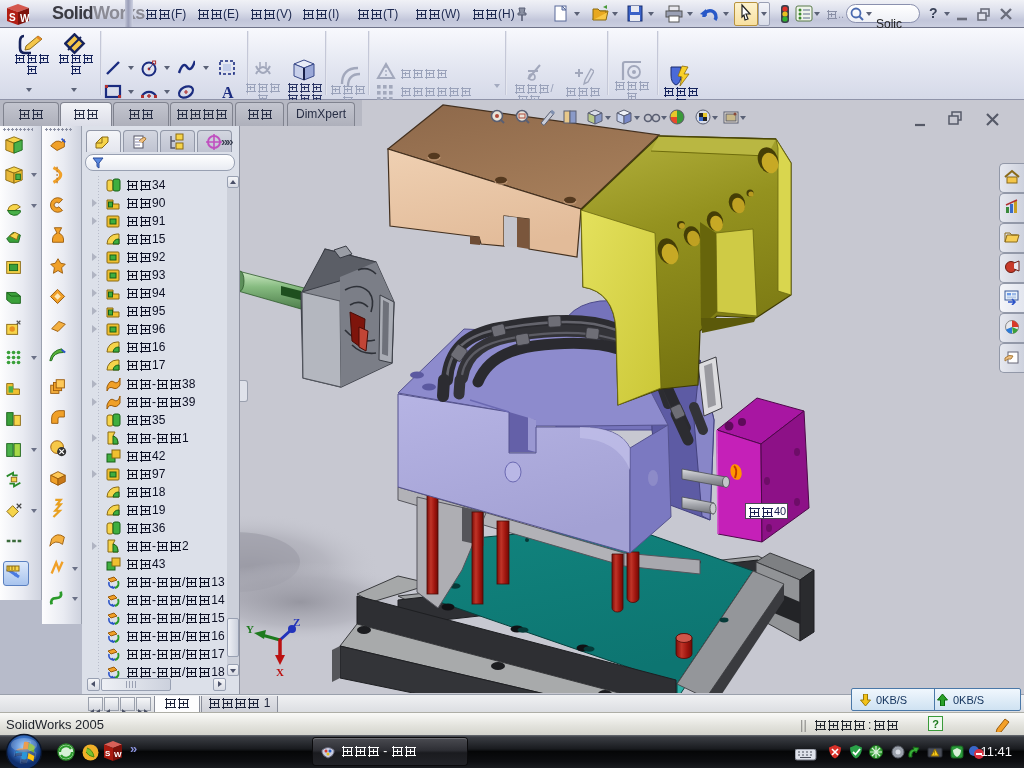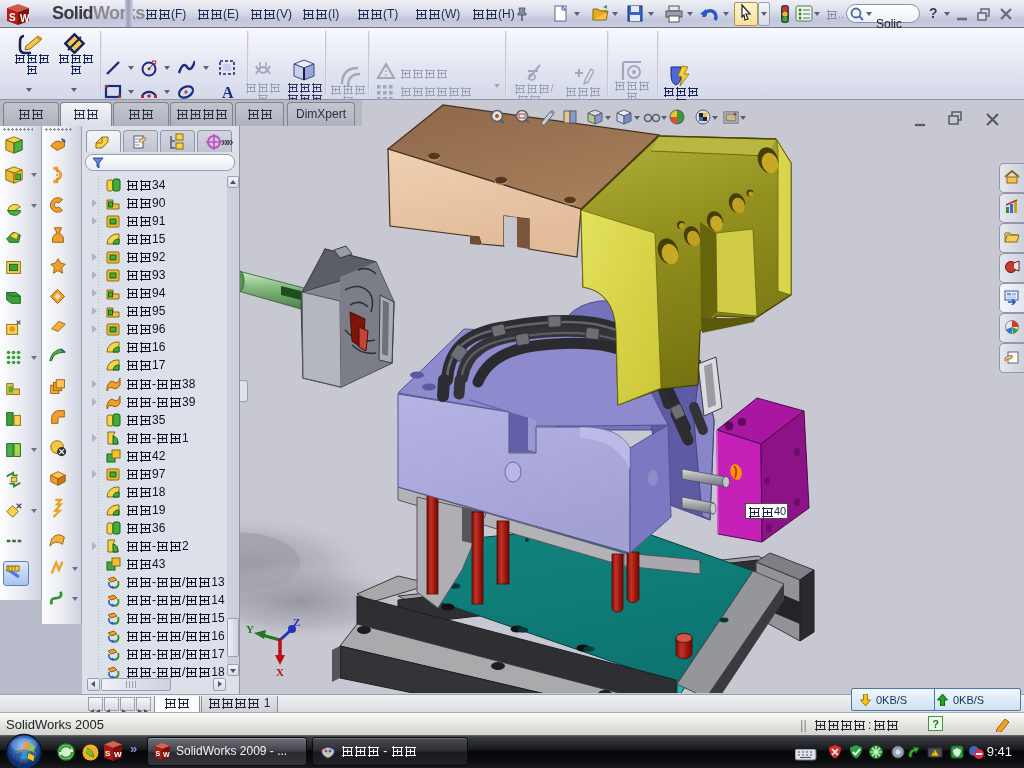--- a/index.html
+++ b/index.html
@@ -1161,27 +1161,20 @@
         <path d="M5,4 q6,2 7,9 q-6,-1 -8,-5" fill="#7ac030" stroke="#4a8a10"></path>
       </svg></div>
     <div class="abs" style="left:103px;top:5px"><svg width="20" height="22" viewBox="0 0 20 22">
         <polygon points="10,1 19,4.5 10,8 1,4.5" fill="#d86058"></polygon>
         <polygon points="1,4.5 10,8 10,21 1,17.5" fill="#a81a10"></polygon>
         <polygon points="19,4.5 10,8 10,21 19,17.5" fill="#7a100a"></polygon>
         <text x="2" y="16" font-size="8" font-weight="bold" fill="#fff" font-family="Liberation Sans">S</text>
         <text x="11" y="17" font-size="8" font-weight="bold" fill="#fff" font-family="Liberation Sans">W</text>
       </svg></div>
     <div class="abs" style="left:130px;top:6px;font-size:13px;font-weight:bold;color:#8a92dc">»</div>
-    <div class="tbtn" id="tb1"><span style="display:inline-block;margin:4px 5px 0 6px;vertical-align:top"><svg width="17" height="19" viewBox="0 0 17 19">
-          <polygon points="8.5,1 16,4 8.5,7 1,4" fill="#d86058"></polygon>
-          <polygon points="1,4 8.5,7 8.5,18 1,15" fill="#a81a10"></polygon>
-          <polygon points="16,4 8.5,7 8.5,18 16,15" fill="#7a100a"></polygon>
-          <text x="1.5" y="14" font-size="7" font-weight="bold" fill="#fff" font-family="Liberation Sans">S</text>
-          <text x="9" y="15" font-size="7" font-weight="bold" fill="#fff" font-family="Liberation Sans">W</text>
-        </svg></span><span style="vertical-align:top">SolidWorks 2009 - ...</span></div>
     <div class="tbtn" id="tb2"><span style="display:inline-block;margin:5px 5px 0 7px;vertical-align:top"><svg width="16" height="16" viewBox="0 0 16 16">
           <path d="M2,6 q6,-5 12,0 q1,5 -6,8 q-7,-3 -6,-8" fill="#c8cce0" stroke="#667"></path>
           <circle cx="6" cy="7" r="1.5" fill="#d83a2a"></circle>
           <circle cx="10" cy="7" r="1.5" fill="#2a62c8"></circle>
           <circle cx="8" cy="10" r="1.5" fill="#e8c020"></circle>
         </svg></span><span style="vertical-align:top;color:#fff"><i class="c tb"></i><i class="c tb"></i><i class="c tb"></i> - <i class="c tb"></i><i class="c tb"></i></span></div>
     <div class="abs" style="left:795px;top:12px"><svg width="22" height="12" viewBox="0 0 22 12">
         <rect x="0" y="0" width="21" height="11" rx="2" fill="#dfe2ea" stroke="#6a6e7a"></rect>
         <path d="M3,3 h2 m2,0 h2 m2,0 h2 m2,0 h2 M3,6 h2 m2,0 h2 m2,0 h2 m2,0 h2 M5,8.5 h11" stroke="#4a4e5a" stroke-width="1.2"></path>
       </svg></div>
@@ -1211,13 +1204,13 @@
       </svg></div>
     <div class="abs" style="left:949px;top:9px"><svg width="16" height="16" viewBox="0 0 16 16">
         <rect x="2" y="2" width="12" height="12" rx="2" fill="#2a9a3a" stroke="#186020"></rect>
         <path d="M8,4 l4,2 q0,5 -4,7 q-4,-2 -4,-7 z" fill="#d8f0d8"></path>
       </svg></div>
     <div class="abs" style="left:968px;top:9px"><svg width="16" height="16" viewBox="0 0 16 16">
         <circle cx="6" cy="7" r="5" fill="#3a66c8"></circle>
         <circle cx="11" cy="10" r="5" fill="#d83040"></circle>
         <rect x="8" y="9" width="6" height="2" fill="#fff"></rect>
       </svg></div>
-    <div id="clock">9:41</div>
+    <div id="clock">11:41</div>
   </div>
 </body></html>

